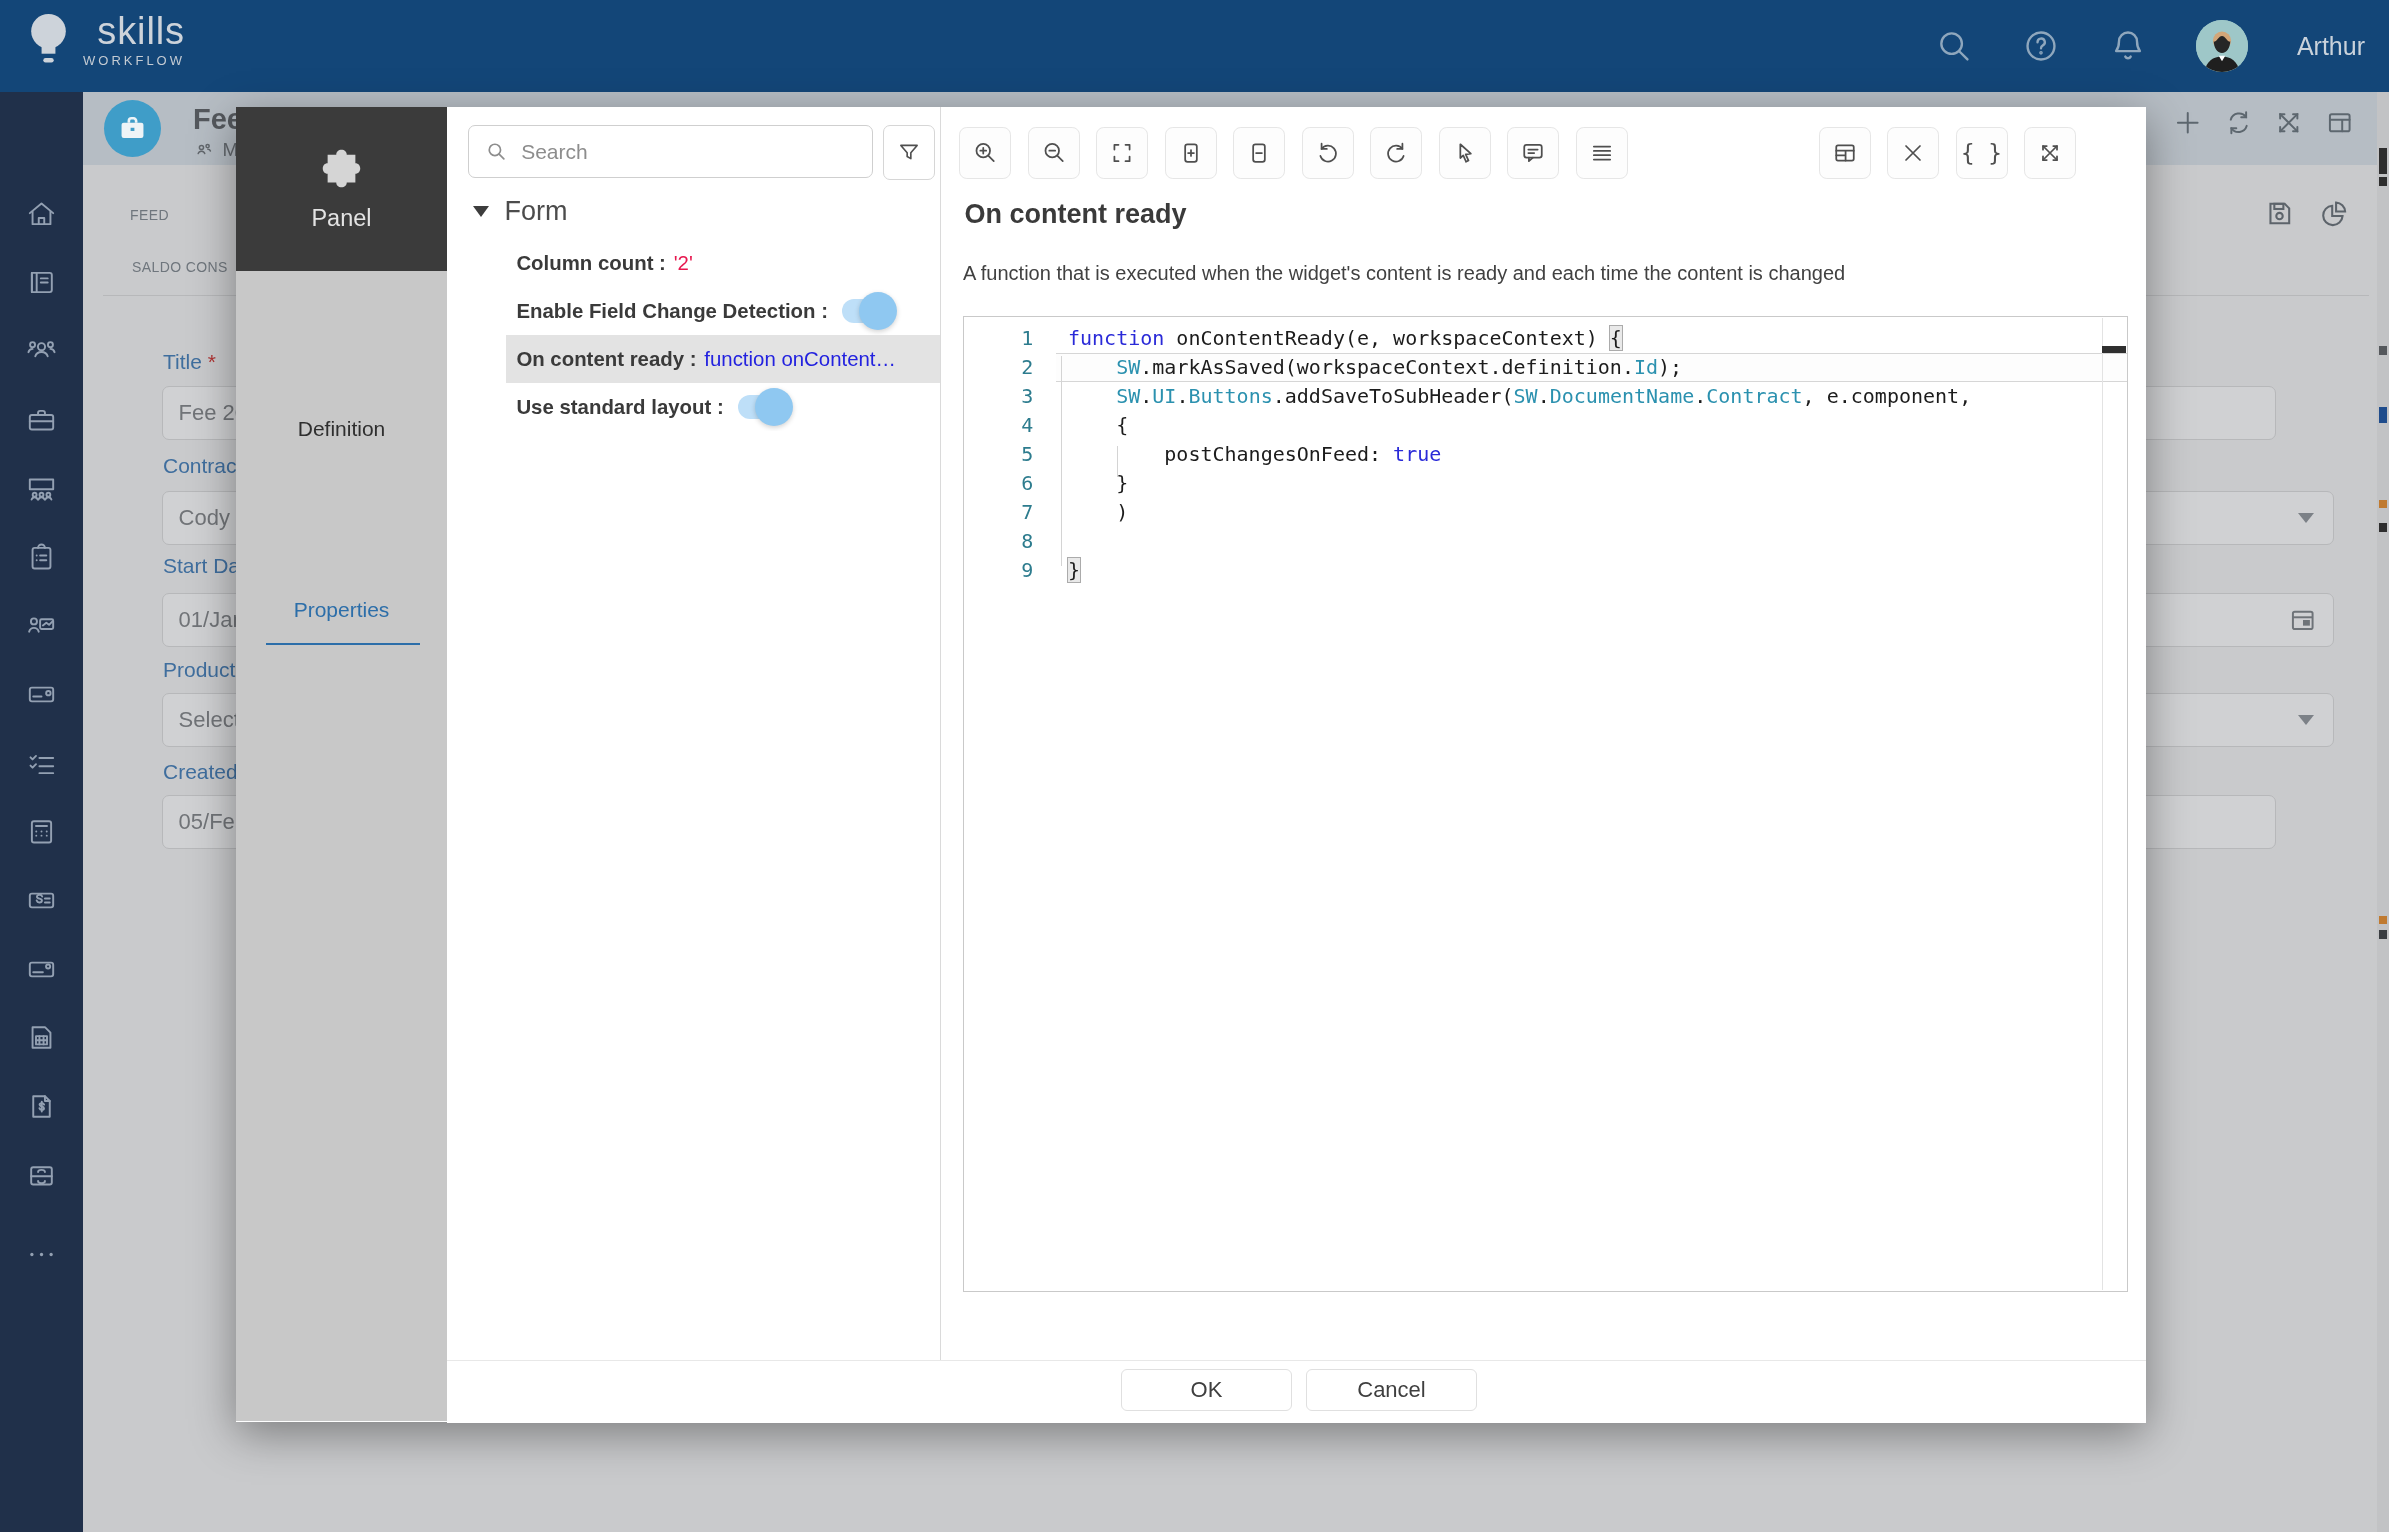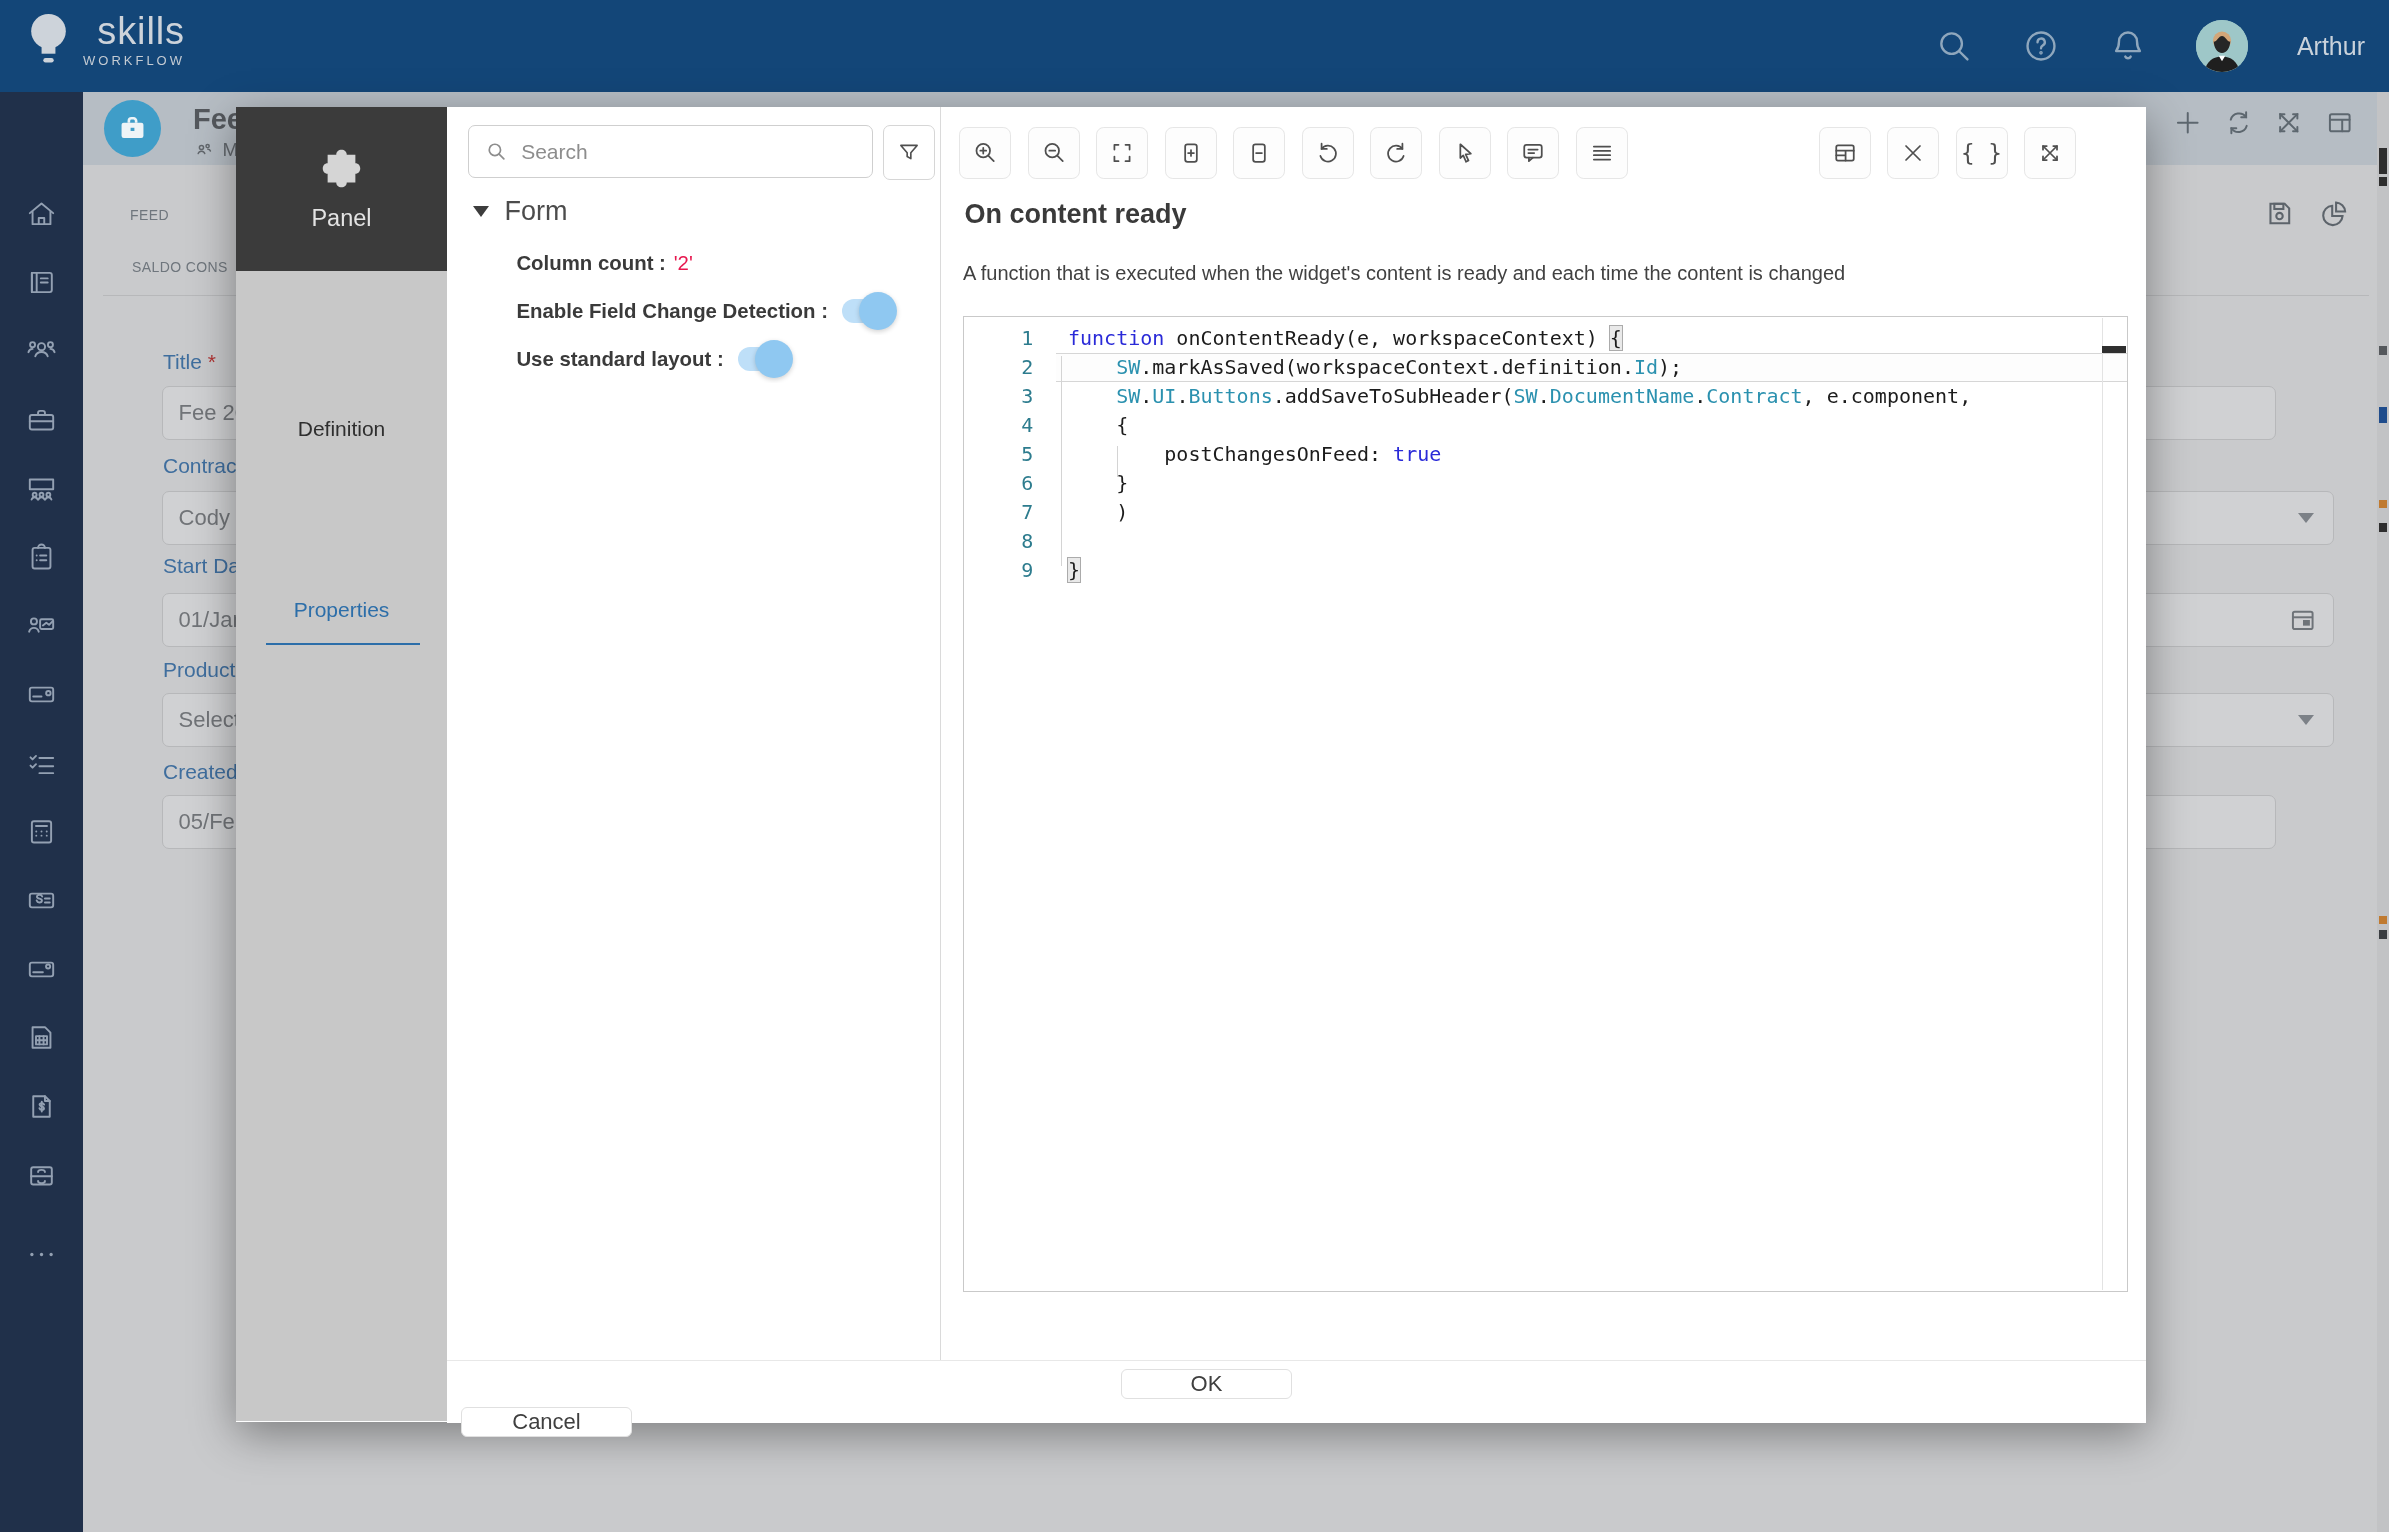--- a/index.html
+++ b/index.html
@@ -97,21 +97,21 @@
   .lt{flex:1;padding-left:12px;white-space:pre;color:#1c1c1c;box-sizing:border-box;}
   .code-line.current .lt{background:#fdfdfd;border-top:0.9px solid #d6d6d6;border-bottom:0.9px solid #d6d6d6;line-height:27px;}
   .tk-k{color:var(--kw);}
   .tk-t{color:var(--type);}
   .tk-x{background:#e9e9e9;outline:0.9px solid #ababab;}
   .indent-guide{position:absolute;width:0.9px;background:#d4d4d4;}
   .ed-scrollcol{position:absolute;top:0.9px;right:24px;width:0.9px;height:972px;background:#e3e3e3;}
   .ed-thumb{position:absolute;top:29px;right:0.9px;width:24px;height:7px;background:#2f2f2f;}
 
   .modal-footer{left:211px;top:1253px;width:1699px;height:62px;background:#fff;border-top:0.9px solid #e8e8e8;
-                display:flex;align-items:flex-start;flex-direction:column;}
+                display:flex;align-items:flex-start;}
   .btn{height:42px;margin-top:7.8px;border:0.9px solid #e0e0e0;border-radius:6px;background:#fff;
        font-size:22px;color:#3f3f3f;width:171px;font-family:"Liberation Sans",sans-serif;}
   .btn.ok{margin-left:674px;}
   .btn.cancel{margin-left:14px;}
 </style>
 </head>
 <body>
 
 <div id="screen">
 
@@ -446,20 +446,24 @@
       </div>
       <div class="abs prop-list">
         <div class="prop-row">
           <span class="prop-label">Column count :</span>
           <span class="prop-value red">'2'</span>
         </div>
         <div class="prop-row">
           <span class="prop-label">Enable Field Change Detection :</span>
           <span class="toggle"></span>
         </div>
+        <div class="prop-row hl">
+          <span class="prop-label">On content ready :</span>
+          <span class="prop-value blue">function onContent…</span>
+        </div>
         <div class="prop-row">
           <span class="prop-label">Use standard layout :</span>
           <span class="toggle"></span>
         </div>
       </div>
     </div>
 
     <div class="abs v-divider"></div>
 
     <div class="abs editor-col">

